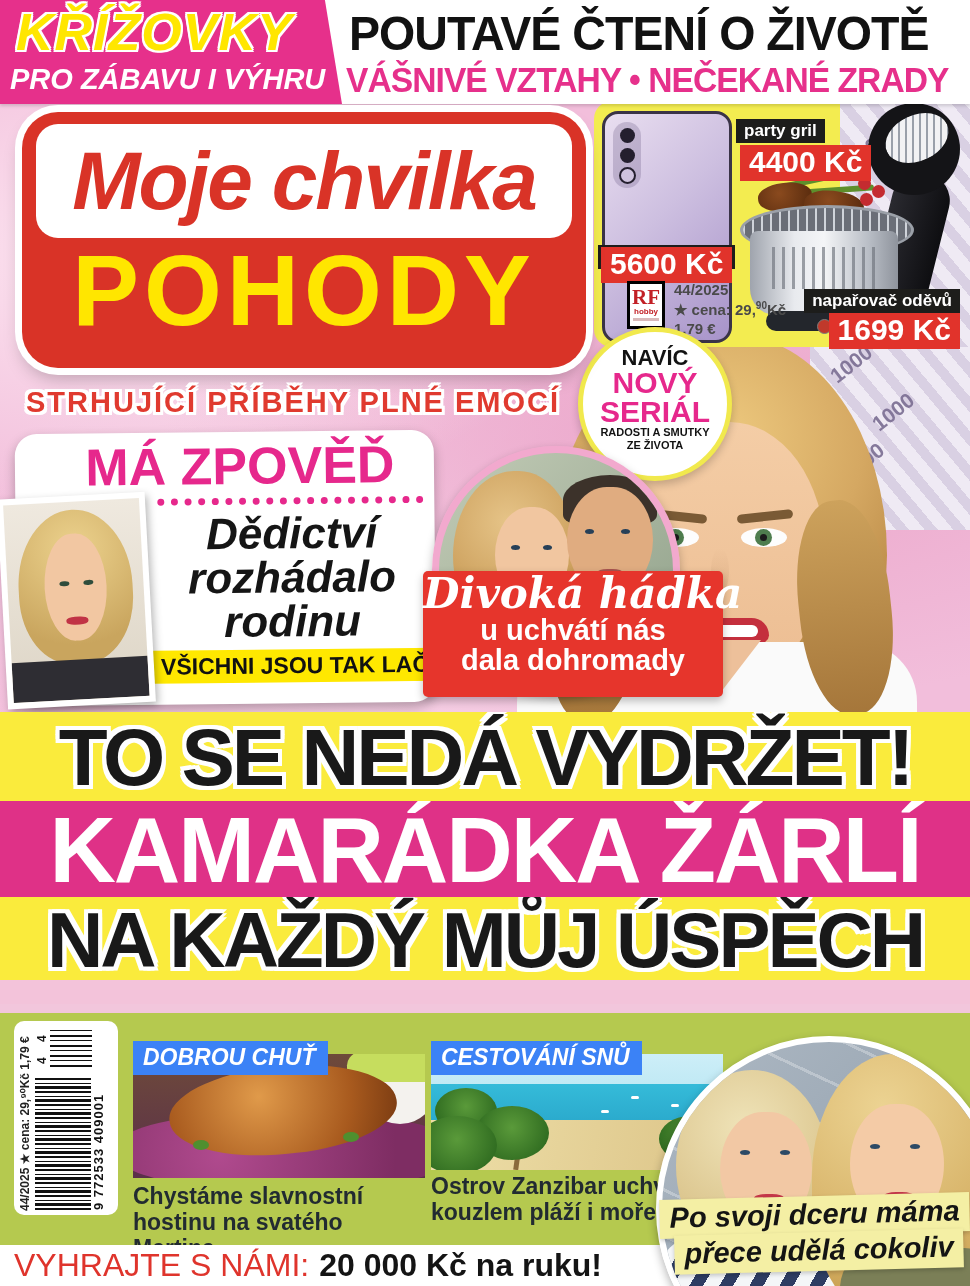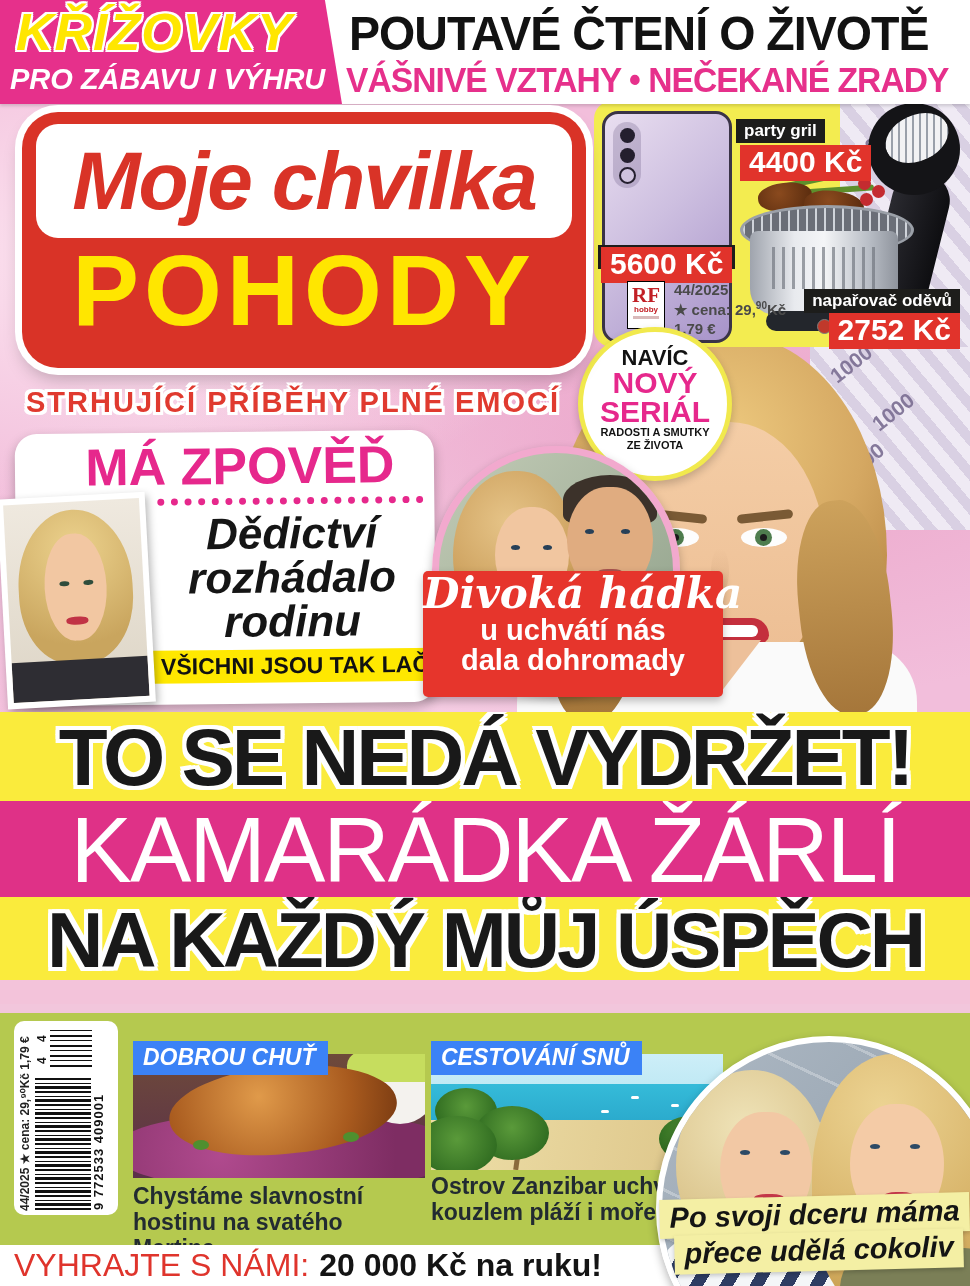--- a/index.html
+++ b/index.html
@@ -107,21 +107,21 @@
   .g-knob{position:absolute;left:77px;top:146px;width:13px;height:13px;border-radius:50%;background:#c0392b;border:1px solid #7b7b7b;}
   
   .steamer{position:absolute;right:2px;top:2px;width:116px;height:240px;}
   .st-head{position:absolute;right:8px;top:0;width:92px;height:92px;border-radius:50%;background:#141417;}
   .st-face{position:absolute;right:18px;top:12px;width:66px;height:46px;border-radius:50%;background:#f2f2f4;
     transform:rotate(-25deg);
     background-image:repeating-linear-gradient(115deg,#9aa0aa 0 2px,transparent 2px 7px);}
   .st-body{position:absolute;right:30px;top:68px;width:58px;height:154px;border-radius:28px;
     background:linear-gradient(90deg,#2a2a30,#0e0e11);transform:rotate(14deg);}
   
-  .rf-logo{position:absolute;left:33px;top:180px;width:38px;height:48px;background:#fff;border:1px solid #000000;
+  .rf-logo{position:absolute;left:33px;top:180px;width:38px;height:48px;background:#fff;border:3px solid #000000;
     text-align:center;line-height:1;padding-top:3px;box-sizing:border-box;}
   .rf-mark{font-family:"Liberation Serif",serif;font-weight:bold;font-size:21px;color:#C22026;}
   .rf-sub{font-size:8px;font-weight:bold;color:#C22026;}
   .rf-line{margin:2px auto 0 auto;width:26px;height:3px;background:#d9b9ba;}
   .issue-info{position:absolute;left:80px;top:180px;font-weight:bold;font-size:15px;color:#4a4a4a;line-height:1.25;}
   .issue-info sup{font-size:10px;}
 
   
   .navic-badge{left:578px;top:327px;width:154px;height:154px;border-radius:50%;background:#fff;
     border:5px solid #F1E94D;box-shadow:0 4px 8px rgba(0,0,0,.2);text-align:center;box-sizing:border-box;padding-top:15px;}
@@ -171,21 +171,21 @@
 
   
   .band{left:0;width:970px;display:flex;align-items:center;justify-content:center;overflow:hidden;}
   .band1{top:712px;height:89px;background:#FAEB3C;}
   .band2{top:801px;height:96px;background:#DF3187;}
   .band3{top:897px;height:83px;background:#FAEB3C;}
   .band-txt-dark{font-weight:bold;color:#191919;letter-spacing:-3px;white-space:nowrap;line-height:1;padding-top:2px;
     text-shadow:-4px -4px 0 #fff,4px -4px 0 #fff,-4px 4px 0 #fff,4px 4px 0 #fff,0 4px 0 #fff,0 -4px 0 #fff,4px 0 0 #fff,-4px 0 0 #fff;}
   .band1 .band-txt-dark{font-size:80px;}
   .band3 .band-txt-dark{font-size:78px;}
-  .band-txt-light{font-weight:normal;color:#fff;letter-spacing:-2px;white-space:nowrap;line-height:1;font-size:92px;padding-top:2px;}
+  .band-txt-light{font-weight:bold;color:#fff;letter-spacing:-2px;white-space:nowrap;line-height:1;font-size:92px;padding-top:2px;}
   .pink-strip{left:0;top:1004px;width:970px;height:9px;background:#F2C6DC;}
 
   
   .green-band{left:0;top:1013px;width:970px;height:232px;background:#B5C94F;}
   .barcode-box{left:14px;top:1021px;width:104px;height:194px;background:#fff;border-radius:10px;}
   .bc-rot{position:absolute;left:-45px;top:45px;width:194px;height:104px;transform:rotate(-90deg);}
   .bc-price{font-size:12px;font-weight:bold;color:#222;white-space:nowrap;padding:4px 0 0 4px;}
   .bc-row{display:flex;padding-left:5px;margin-top:3px;}
   .bc-main{width:134px;}
   .bc-bars{height:56px;background:repeating-linear-gradient(90deg,#111 0 2px,#fff 2px 4px,#111 4px 7px,#fff 7px 9px,#111 9px 10px,#fff 10px 13px);}
@@ -324,21 +324,21 @@
           <div class="g-slots"></div>
         </div>
       <div class="g-base"></div>
       <div class="g-knob"></div>
     </div>
     <span class="tag-black tag-party">party gril</span>
     <span class="tag-red price-grill">4400 Kč</span>
     <span class="tag-black tag-phone">mobilní telefon</span>
     <span class="tag-red price-phone">5600 Kč</span>
     <span class="tag-black tag-steamer">napařovač oděvů</span>
-    <span class="tag-red price-steamer">2752 Kč</span>
+    <span class="tag-red price-steamer">1699 Kč</span>
     <div class="rf-logo">
       <div class="rf-mark">RF</div>
       <div class="rf-sub">hobby</div>
       <div class="rf-line"></div>
     </div>
     <div class="issue-info">
       <div>44/2025</div>
       <div><span>★ cena: 29,</span><sup>90</sup><span>Kč</span></div>
       <div>1,79 €</div>
     </div>

